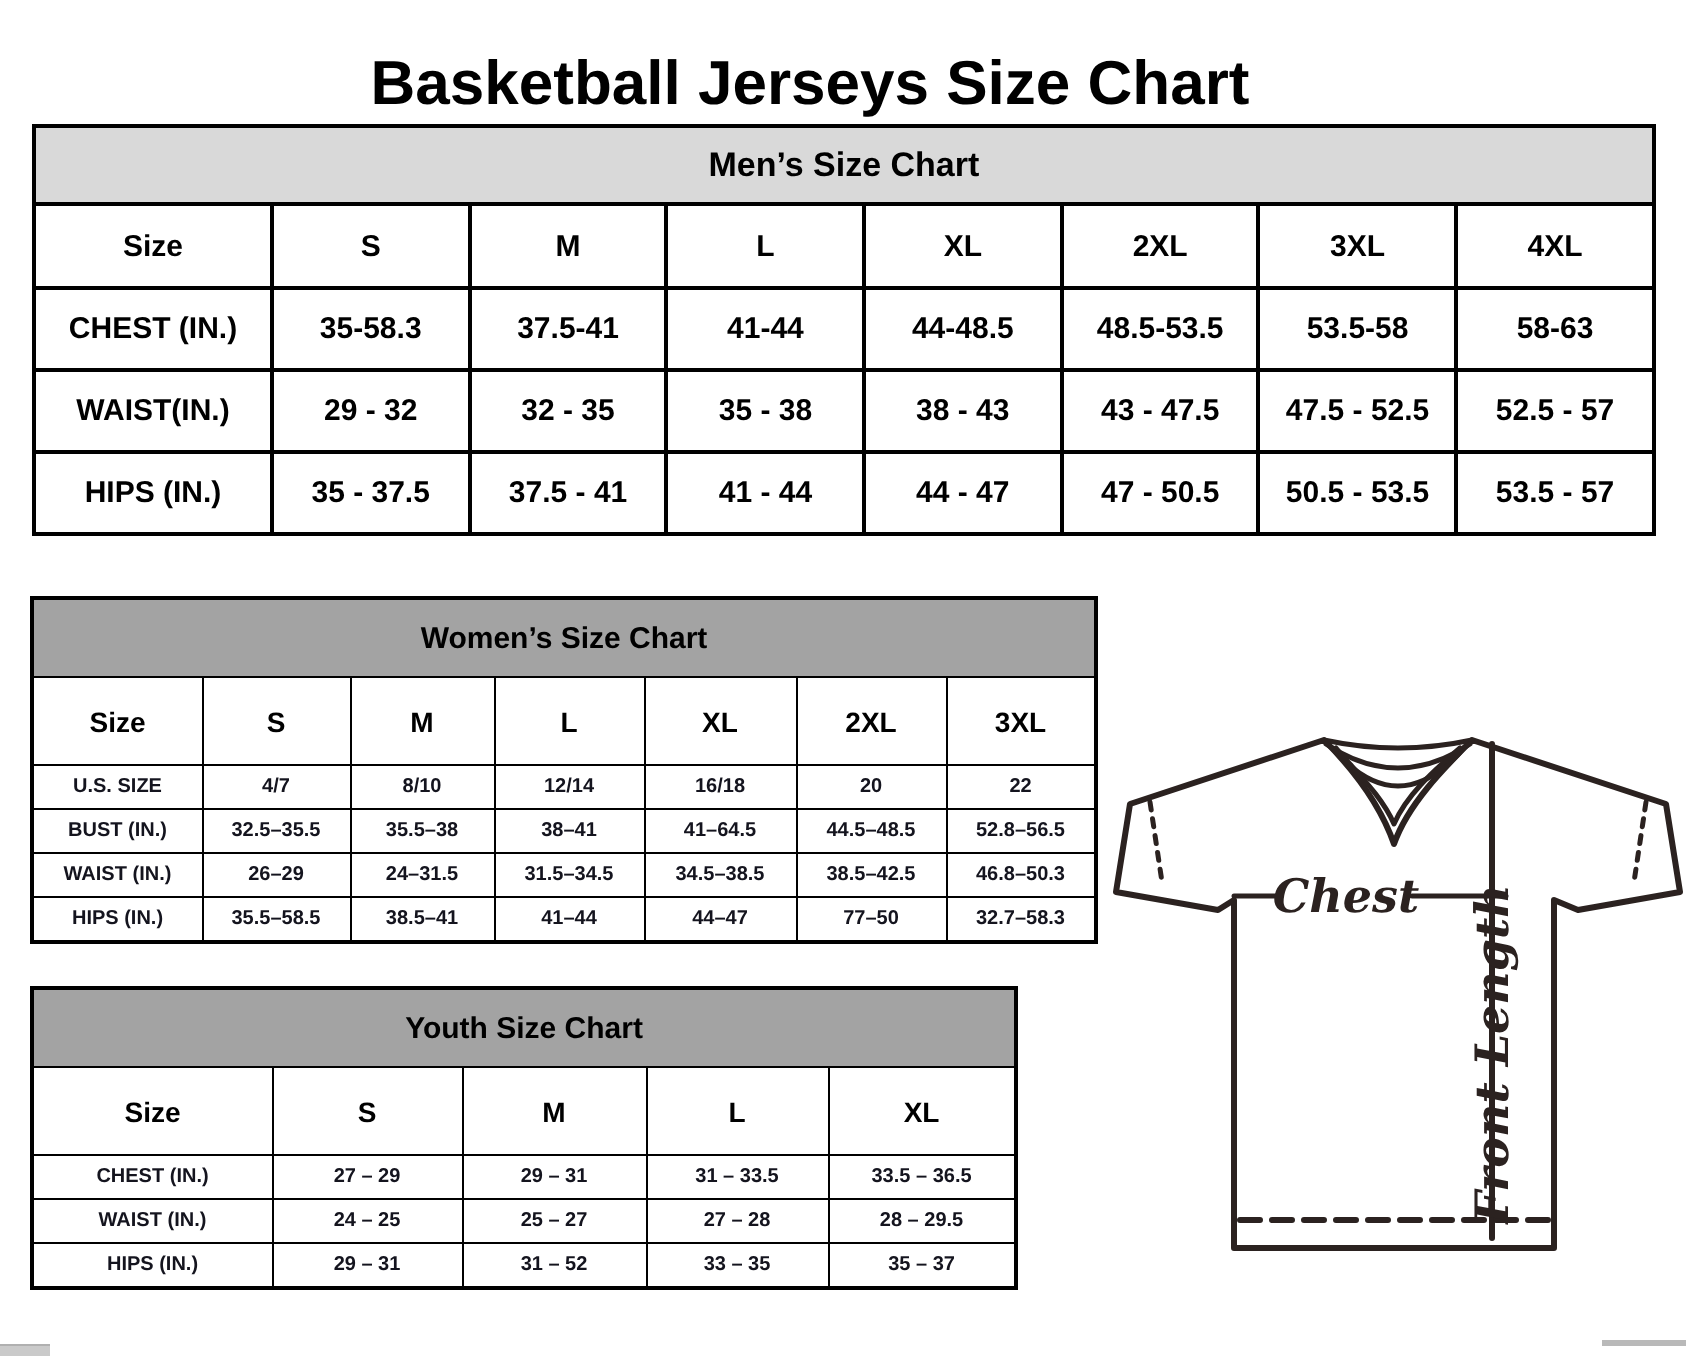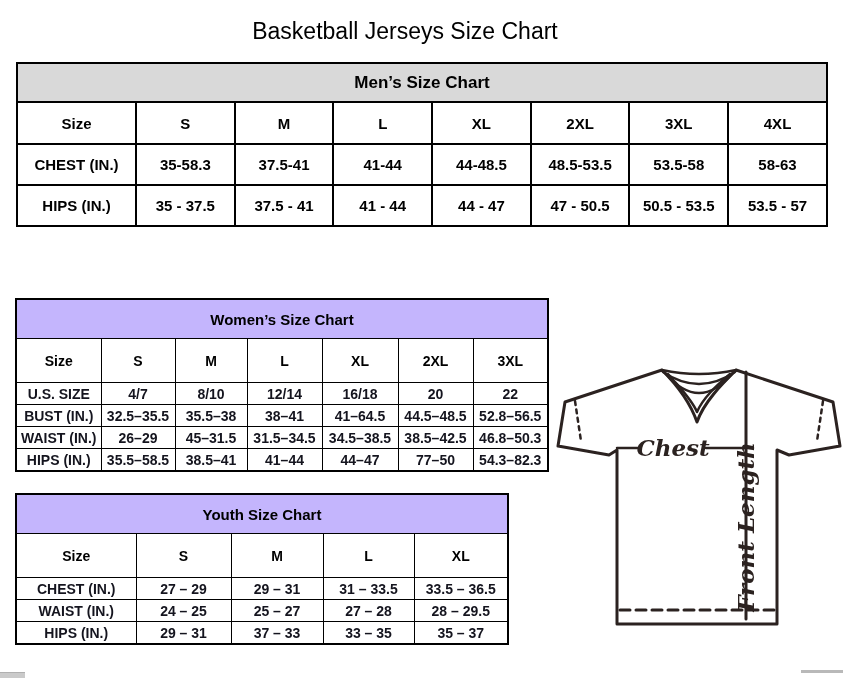--- a/index.html
+++ b/index.html
@@ -3,38 +3,38 @@
 <meta charset="utf-8">
 <style>
   html,body{margin:0;padding:0;}
   body{
     width:843px;height:679px;position:relative;background:#ffffff;
     font-family:"Liberation Sans", sans-serif;overflow:hidden;
   }
   .abs{position:absolute;}
   #page-title{
     left:0;top:3px;width:810px;text-align:center;
-    font-size:23px;font-weight:normal;color:#000;
+    font-size:31px;font-weight:bold;color:#000;
   }
   table{border-collapse:collapse;table-layout:fixed;}
   td{text-align:center;vertical-align:middle;padding:0;overflow:hidden;white-space:nowrap;}
 
   
   .mens{left:16px;top:62px;width:810px;border-radius:14px;}
   .mens td{border:2px solid #000;font-size:15px;font-weight:bold;color:#000;}
   .mens .banner{background:#d9d9d9;font-size:17px;height:37px;}
   .mens .head-row td{height:40px;}
   .mens .data-row td{height:39px;}
 
   
   .small{border:2px solid #000;}
   .small td{border:1px solid #000;font-weight:bold;color:#14141e;}
-  .small .banner{background:#c4b5fd;font-size:15px;color:#000;height:38px;}
+  .small .banner{background:#a3a3a3;font-size:15px;color:#000;height:38px;}
   .small .head-row td{font-size:14px;height:43px;color:#000;}
-  .small .data-row td{font-size:14px;height:21px;}
+  .small .data-row td{font-size:10px;height:21px;}
   .womens{left:15px;top:298px;width:532px;}
   .youth{left:15px;top:493px;width:492px;padding-left:17px;}
 
   
   #jersey{left:556px;top:362px;}
   #jersey text{
     font-family:"DejaVu Serif","Liberation Serif",serif;
     font-weight:bold;font-style:italic;fill:#2b2220;
   }
 
@@ -74,20 +74,30 @@
   </tr>
   <tr class="data-row">
     <td>CHEST (IN.)</td>
     <td>35-58.3</td>
     <td>37.5-41</td>
     <td>41-44</td>
     <td>44-48.5</td>
     <td>48.5-53.5</td>
     <td>53.5-58</td>
     <td>58-63</td>
+  </tr>
+  <tr class="data-row">
+    <td>WAIST(IN.)</td>
+    <td>29 - 32</td>
+    <td>32 - 35</td>
+    <td>35 - 38</td>
+    <td>38 - 43</td>
+    <td>43 - 47.5</td>
+    <td>47.5 - 52.5</td>
+    <td>52.5 - 57</td>
   </tr>
   <tr class="data-row">
     <td>HIPS (IN.)</td>
     <td>35 - 37.5</td>
     <td>37.5 - 41</td>
     <td>41 - 44</td>
     <td>44 - 47</td>
     <td>47 - 50.5</td>
     <td>50.5 - 53.5</td>
     <td>53.5 - 57</td>
@@ -132,34 +142,34 @@
     <td>32.5–35.5</td>
     <td>35.5–38</td>
     <td>38–41</td>
     <td>41–64.5</td>
     <td>44.5–48.5</td>
     <td>52.8–56.5</td>
   </tr>
   <tr class="data-row">
     <td>WAIST (IN.)</td>
     <td>26–29</td>
-    <td>45–31.5</td>
+    <td>24–31.5</td>
     <td>31.5–34.5</td>
     <td>34.5–38.5</td>
     <td>38.5–42.5</td>
     <td>46.8–50.3</td>
   </tr>
   <tr class="data-row">
     <td>HIPS (IN.)</td>
     <td>35.5–58.5</td>
     <td>38.5–41</td>
     <td>41–44</td>
     <td>44–47</td>
     <td>77–50</td>
-    <td>54.3–82.3</td>
+    <td>32.7–58.3</td>
   </tr>
 </tbody>
   </table>
 
 <table class="abs small youth">
   <colgroup>
     <col style="width:120px">
       <col style="width:95px">
       <col style="width:92px">
       <col style="width:91px">
@@ -186,21 +196,21 @@
   <tr class="data-row">
     <td>WAIST (IN.)</td>
     <td>24 – 25</td>
     <td>25 – 27</td>
     <td>27 – 28</td>
     <td>28 – 29.5</td>
   </tr>
   <tr class="data-row">
     <td>HIPS (IN.)</td>
     <td>29 – 31</td>
-    <td>37 – 33</td>
+    <td>31 – 52</td>
     <td>33 – 35</td>
     <td>35 – 37</td>
   </tr>
 </tbody>
   </table>
 
 <svg id="jersey" class="abs" width="286" height="270" viewBox="0 0 286 270">
   <g stroke="#2b2220" fill="none" stroke-linejoin="round" stroke-linecap="round">
 
     <path stroke-width="3" fill="#ffffff" d="M106,8 L9,40 L2,84 L53,93 L61,88 L61,262 L221,262 L221,88 L233,93 L284,84 L277,40 L180,8

